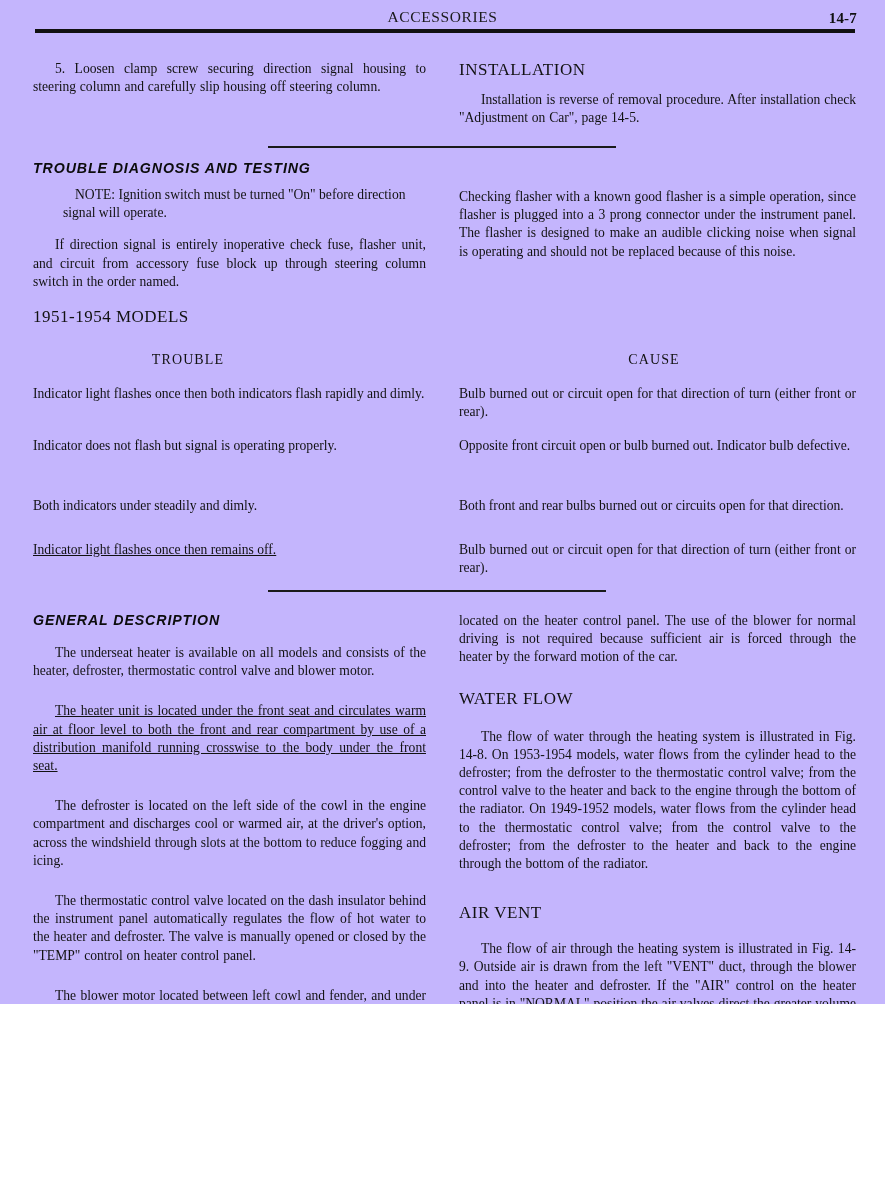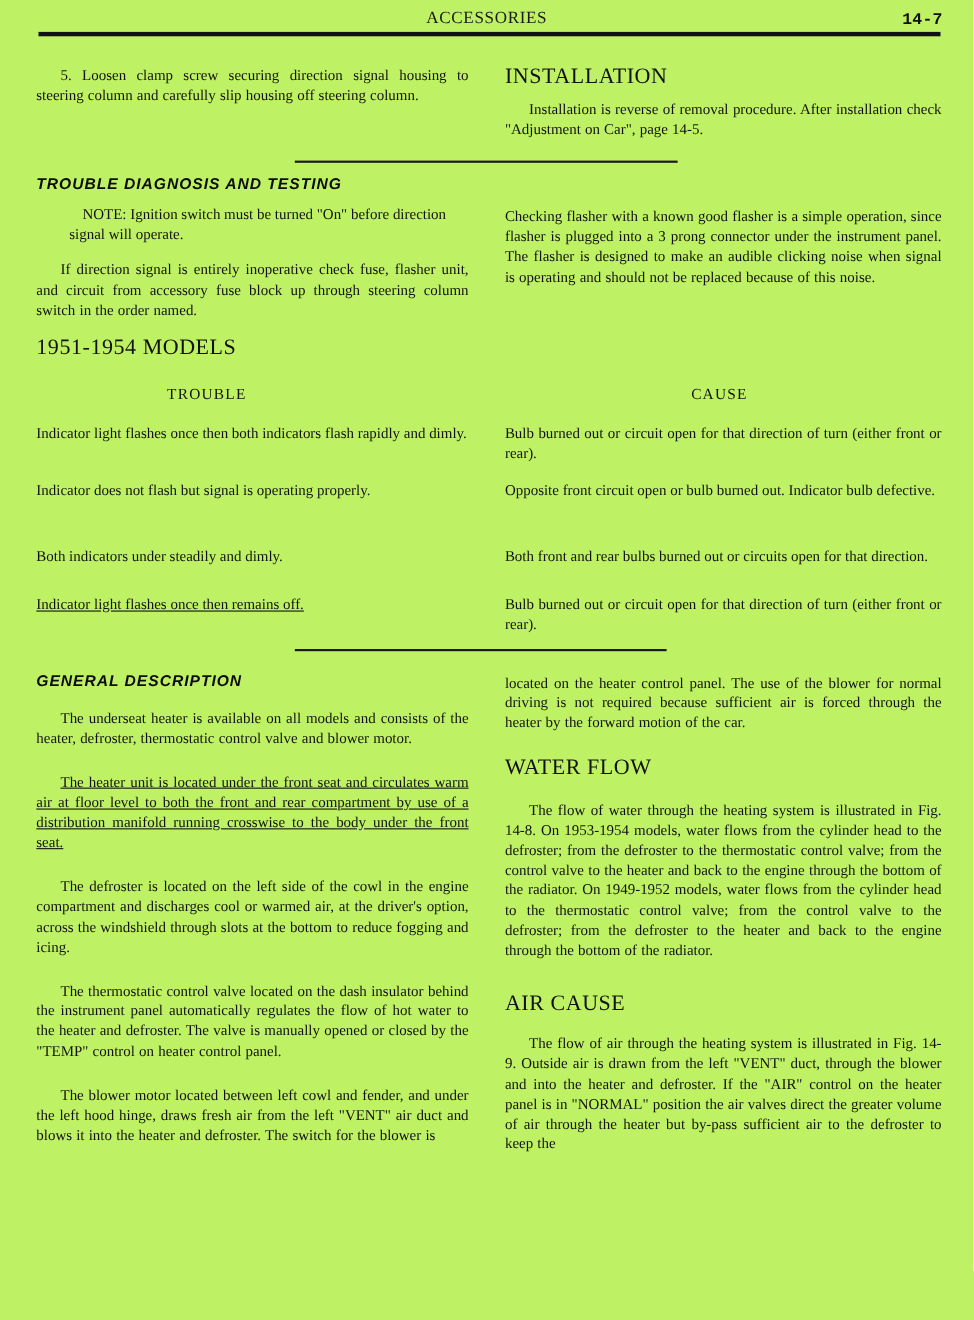--- a/index.html
+++ b/index.html
@@ -3,22 +3,22 @@
 <meta charset="utf-8">
 <style>
   html, body {
     margin: 0;
     padding: 0;
     background: #ffffff;
   }
   .page {
     position: relative;
     width: 885px;
-    height: 1200px;
-    background: #bef264;
+    height: 1004px;
+    background: #c4b5fd;
     overflow: hidden;
     font-family: "Liberation Serif", "DejaVu Serif", serif;
     color: #121212;
   }
 
   
   .runhead {
     position: absolute;
     top: 8px;
     left: 0;
@@ -32,21 +32,21 @@
     text-align: center;
     font-family: "Liberation Serif", "DejaVu Serif", serif;
     font-size: 15.5px;
     letter-spacing: 0.6px;
     color: #1a1a1a;
   }
   .runhead-page {
     position: absolute;
     right: 28px;
     top: 2px;
-    font-family: Liberation Mono, monospace;
+    font-family: Liberation Serif, serif;
     font-weight: bold;
     font-size: 15px;
     letter-spacing: 0.2px;
     color: #101010;
   }
   .rule-head {
     position: absolute;
     left: 35px;
     top: 29px;
     width: 820px;
@@ -82,21 +82,21 @@
     font-size: 13.6px;
     line-height: 18.2px;
     margin: 0 0 14px 0;
     padding-left: 30px;
     text-indent: 12px;
     text-align: left;
   }
 
   
   .h-caps {
-    font-size: 20px;
+    font-size: 17px;
     line-height: 19px;
     letter-spacing: 0.5px;
     margin: 0 0 12px 0;
   }
 
   
   .h-sans {
     font-family: "Liberation Sans", "DejaVu Sans", sans-serif;
     font-weight: bold;
     font-style: italic;
@@ -213,17 +213,17 @@
     <p class="p" style="margin-bottom: 22px; text-decoration: underline;">The heater unit is located under the front seat and circulates warm air at floor level to both the front and rear compartment by use of a distribution manifold running crosswise to the body under the front seat.</p>
     <p class="p" style="margin-bottom: 22px;">The defroster is located on the left side of the cowl in the engine compartment and discharges cool or warmed air, at the driver's option, across the windshield through slots at the bottom to reduce fogging and icing.</p>
     <p class="p" style="margin-bottom: 22px;">The thermostatic control valve located on the dash insulator behind the instrument panel automatically regulates the flow of hot water to the heater and defroster. The valve is manually opened or closed by the "TEMP" control on heater control panel.</p>
     <p class="p last">The blower motor located between left cowl and fender, and under the left hood hinge, draws fresh air from the left "VENT" air duct and blows it into the heater and defroster. The switch for the blower is</p>
   </div>
 
   <div class="col-right" style="top: 612px;">
     <p class="p noindent" style="margin-bottom: 22px;">located on the heater control panel. The use of the blower for normal driving is not required because sufficient air is forced through the heater by the forward motion of the car.</p>
     <div class="h-caps" style="margin-bottom: 20px;">WATER FLOW</div>
     <p class="p" style="margin-bottom: 30px;">The flow of water through the heating system is illustrated in Fig. 14-8. On 1953-1954 models, water flows from the cylinder head to the defroster; from the defroster to the thermostatic control valve; from the control valve to the heater and back to the engine through the bottom of the radiator. On 1949-1952 models, water flows from the cylinder head to the thermostatic control valve; from the control valve to the defroster; from the defroster to the heater and back to the engine through the bottom of the radiator.</p>
-    <div class="h-caps" style="margin-bottom: 18px;">AIR CAUSE</div>
+    <div class="h-caps" style="margin-bottom: 18px;">AIR VENT</div>
     <p class="p last">The flow of air through the heating system is illustrated in Fig. 14-9. Outside air is drawn from the left "VENT" duct, through the blower and into the heater and defroster. If the "AIR" control on the heater panel is in "NORMAL" position the air valves direct the greater volume of air through the heater but by-pass sufficient air to the defroster to keep the</p>
   </div>
 
 </div>
 
 </body></html>

